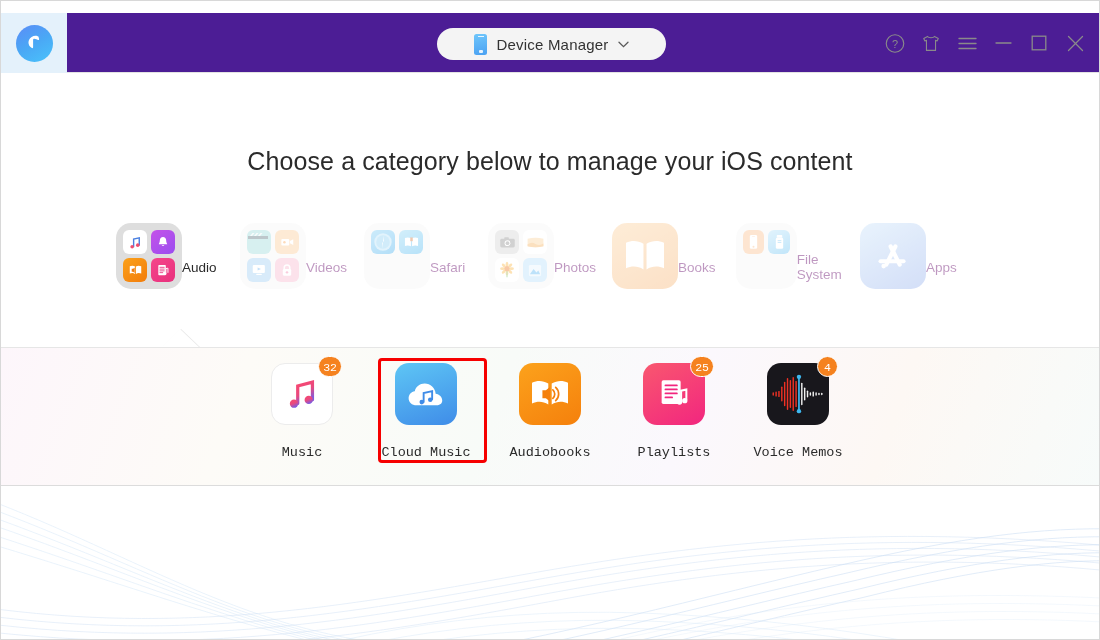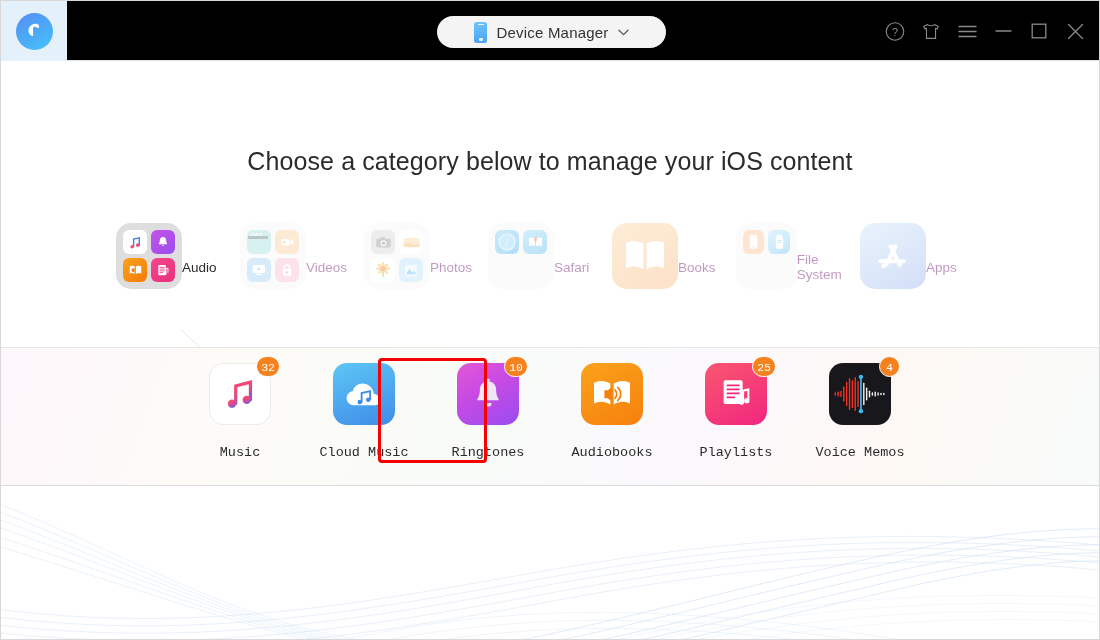--- a/index.html
+++ b/index.html
@@ -11,23 +11,23 @@
   }
   #app {
     position: relative;
     width: 1100px; height: 640px;
     background: #ffffff;
     border: 1px solid #d8d8d8;
   }
 
   
   .titlebar {
-    position: absolute; top: 0; left: 0;
+    position: absolute; top: 12px; left: 0;
     width: 1098px; height: 60px;
-    background: #000000;
+    background: #4c1d95;
     border-bottom: 1px solid #e3e3e3;
   }
   .logo-panel {
     position: absolute; left: 0; top: 0;
     width: 66px; height: 60px;
     background: #e4f1fb;
     display: flex; align-items: center; justify-content: center;
   }
   .logo-circle {
     width: 37px; height: 37px; border-radius: 50%;
@@ -302,20 +302,43 @@
         </div>
         <div class="mini" style="background:#f9c0d4">
           <svg width="14" height="15" viewBox="0 0 15 16">
             <path d="M4.5 6.5V5a3 3 0 0 1 6 0v1.5" stroke="#ffffff" stroke-width="1.6" fill="none"></path>
             <rect x="3" y="6.5" width="9" height="7" rx="1.2" fill="#ffffff"></rect>
             <circle cx="7.5" cy="10" r="1.3" fill="#f48fb4"></circle>
           </svg>
         </div>
       </div>
       <div class="cat-label">Videos</div>
+    </div>
+
+    <div class="cat dim">
+      <div class="cat-ico folder pale" style="grid-template-rows:1fr 1fr;align-content:start">
+        <div class="mini" style="background:linear-gradient(150deg,#8fd4f7,#5ab8f0)">
+          <svg width="22" height="22" viewBox="0 0 24 24">
+            <circle cx="12" cy="12" r="9.5" fill="#bfe6fa"></circle>
+            <circle cx="12" cy="12" r="7.4" fill="#9ad7f6"></circle>
+            <path d="M12 5.2 L13.2 11 L12 12 Z" fill="#e9f7ff"></path>
+            <path d="M12 12 L11 13 L12 18.8 Z" fill="#ffffff" opacity=".8"></path>
+          </svg>
+        </div>
+        <div class="mini" style="background:linear-gradient(150deg,#9ddcf7,#63c0f2)">
+          <svg width="17" height="15" viewBox="0 0 18 16">
+            <path d="M2 3.2c2-0.9 4.4-0.9 6.4 0.3v8.6c-2-1.2-4.4-1.2-6.4-0.4z" fill="#ffffff"></path>
+            <path d="M16 3.2c-2-0.9-4.4-0.9-6.4 0.3v8.6c2-1.2 4.4-1.2 6.4-0.4z" fill="#ffffff"></path>
+            <rect x="7.6" y="2.6" width="2.8" height="4" fill="#e8752f" opacity=".8"></rect>
+          </svg>
+        </div>
+        <div class="mini" style="background:transparent"></div>
+        <div class="mini" style="background:transparent"></div>
+      </div>
+      <div class="cat-label">Safari</div>
     </div>
 
     <div class="cat dim">
       <div class="cat-ico folder pale">
         <div class="mini" style="background:#d8d8d8">
           <svg width="17" height="13" viewBox="0 0 18 14">
             <rect x="1.2" y="3" width="15.6" height="9.5" rx="1.6" fill="#9a9a9a"></rect>
             <rect x="5.5" y="1.4" width="5" height="2.2" rx="0.8" fill="#9a9a9a"></rect>
             <circle cx="9" cy="7.7" r="3.1" fill="#ffffff"></circle>
             <circle cx="9" cy="7.7" r="2" fill="#9a9a9a"></circle>
@@ -344,43 +367,20 @@
           </svg>
         </div>
         <div class="mini" style="background:#bfe4fb">
           <svg width="16" height="15" viewBox="0 0 17 16">
             <rect x="2" y="2" width="13" height="12" rx="1.5" fill="#e9f6fe"></rect>
             <path d="M3 12 L7 6.5 L10 10 L12 8 L14 12 Z" fill="#6ec1f5"></path>
           </svg>
         </div>
       </div>
       <div class="cat-label">Photos</div>
-    </div>
-
-    <div class="cat dim">
-      <div class="cat-ico folder pale" style="grid-template-rows:1fr 1fr;align-content:start">
-        <div class="mini" style="background:linear-gradient(150deg,#8fd4f7,#5ab8f0)">
-          <svg width="22" height="22" viewBox="0 0 24 24">
-            <circle cx="12" cy="12" r="9.5" fill="#bfe6fa"></circle>
-            <circle cx="12" cy="12" r="7.4" fill="#9ad7f6"></circle>
-            <path d="M12 5.2 L13.2 11 L12 12 Z" fill="#e9f7ff"></path>
-            <path d="M12 12 L11 13 L12 18.8 Z" fill="#ffffff" opacity=".8"></path>
-          </svg>
-        </div>
-        <div class="mini" style="background:linear-gradient(150deg,#9ddcf7,#63c0f2)">
-          <svg width="17" height="15" viewBox="0 0 18 16">
-            <path d="M2 3.2c2-0.9 4.4-0.9 6.4 0.3v8.6c-2-1.2-4.4-1.2-6.4-0.4z" fill="#ffffff"></path>
-            <path d="M16 3.2c-2-0.9-4.4-0.9-6.4 0.3v8.6c2-1.2 4.4-1.2 6.4-0.4z" fill="#ffffff"></path>
-            <rect x="7.6" y="2.6" width="2.8" height="4" fill="#e8752f" opacity=".8"></rect>
-          </svg>
-        </div>
-        <div class="mini" style="background:transparent"></div>
-        <div class="mini" style="background:transparent"></div>
-      </div>
-      <div class="cat-label">Safari</div>
     </div>
 
     <div class="cat dim">
       <div class="cat-ico" style="background:linear-gradient(150deg,#fdd7a8,#f8bd84);display:flex;align-items:center;justify-content:center">
         <svg width="44" height="38" viewBox="0 0 46 40">
           <path d="M3 6c6-2.6 12.4-2.6 18.4 1.2v27C15.4 30.4 9 30.4 3 33z" fill="#ffffff"></path>
           <path d="M43 6c-6-2.6-12.4-2.6-18.4 1.2v27c6-3.8 12.4-3.8 18.4-1.2z" fill="#ffffff"></path>
         </svg>
       </div>
       <div class="cat-label">Books</div>
@@ -461,33 +461,20 @@
             <path d="M12 30c-5 0-8.4-3.4-8.4-7.6 0-3.8 2.8-6.9 6.5-7.4C11.2 10.4 15.4 7 20.6 7c6.2 0 11.2 4.7 11.6 10.7 4 .5 7 3.5 7 7.1 0 4-3.3 5.2-7.4 5.2z" fill="#ffffff"></path>
             <path d="M19.5 26.4V17l9-2.1v8.6" stroke="#3f8ce8" stroke-width="2" fill="none" stroke-linecap="round"></path>
             <circle cx="17.5" cy="26.6" r="2.4" fill="#3f8ce8"></circle>
             <circle cx="26.5" cy="24.2" r="2.4" fill="#3f8ce8"></circle>
           </svg>
         </div>
       </div>
       <div class="sub-label">Cloud Music</div>
     </div>
 
-    <div class="sub">
-      <div class="ico-wrap">
-        <div class="sub-ico" style="background:linear-gradient(150deg,#e257d6 0%,#c64ae3 45%,#9a4cf2 100%);display:flex;align-items:center;justify-content:center">
-          <svg width="36" height="36" viewBox="0 0 38 38">
-            <path d="M19 5.5c-5.3 0-8.6 3.8-8.6 9.2 0 7.2-2.9 8.6-2.9 11h23c0-2.4-2.9-3.8-2.9-11 0-5.4-3.3-9.2-8.6-9.2z" fill="#f0e6f7"></path>
-            <path d="M15.2 28.4a3.8 3.8 0 0 0 7.6 0z" fill="#f0e6f7"></path>
-            <circle cx="19" cy="4.6" r="1.9" fill="#f0e6f7"></circle>
-          </svg>
-        </div>
-        <span class="badge">10</span>
-      </div>
-      <div class="sub-label">Ringtones</div>
-    </div>
 
     <div class="sub">
       <div class="ico-wrap">
         <div class="sub-ico" style="background:linear-gradient(150deg,#fca21c 0%,#f5800c 100%);display:flex;align-items:center;justify-content:center">
           <svg width="42" height="36" viewBox="0 0 44 38">
             <path d="M3 7c5.6-2.5 11.6-2.5 17.2 1v22C14.6 26.5 8.6 26.5 3 29z" fill="#ffffff"></path>
             <path d="M41 7c-5.6-2.5-11.6-2.5-17.2 1v22c5.6-3.5 11.6-3.5 17.2-1z" fill="#ffffff"></path>
             <path d="M14 15h3.6l4.4-3.4v15.2L17.6 23.4H14z" fill="#f5800c"></path>
             <path d="M25 14.6a6 6 0 0 1 0 9" stroke="#f5800c" stroke-width="1.8" fill="none" stroke-linecap="round"></path>
             <path d="M28 12a9.4 9.4 0 0 1 0 14" stroke="#f5800c" stroke-width="1.8" fill="none" stroke-linecap="round"></path>

